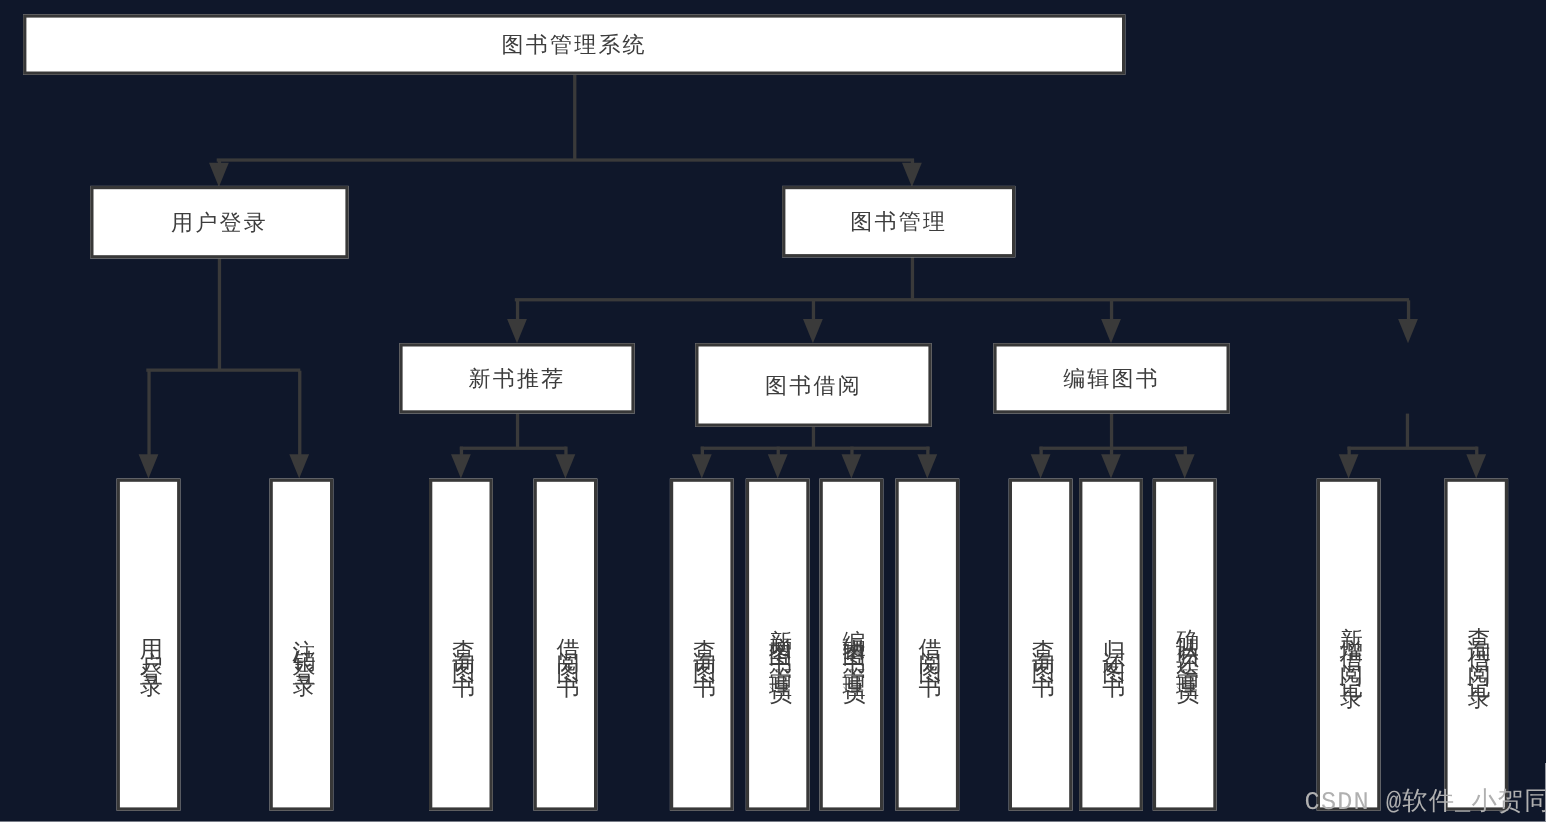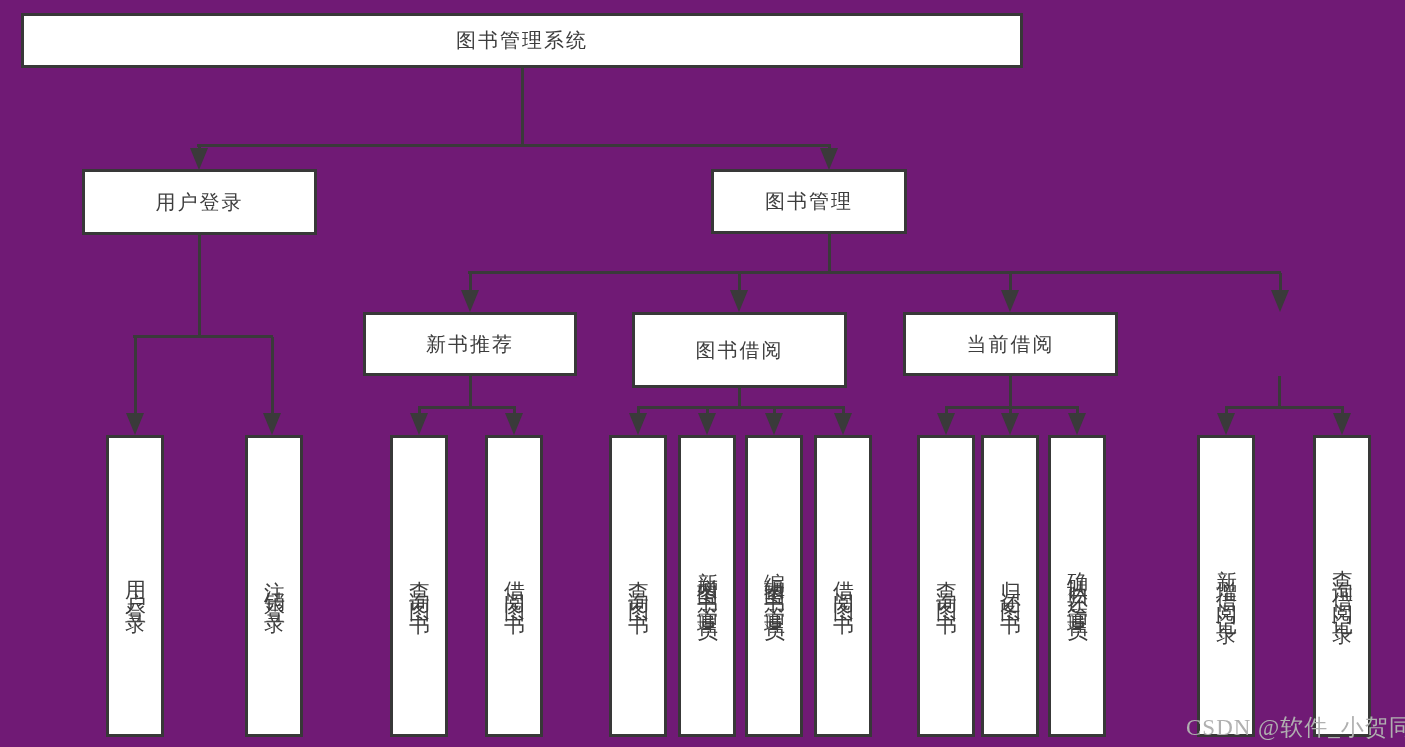--- a/index.html
+++ b/index.html
@@ -1,18 +1,18 @@
 <!DOCTYPE html>
 <html><head>
 <meta charset="utf-8">
 <style>
   html,body{margin:0;padding:0;background:#ffffff;}
   .canvas{
-    position:relative;width:1405px;height:747px;background:#701a75;overflow:hidden;
-    font-family:Liberation Serif, serif;color:#3a3a3a;
+    position:relative;width:1405px;height:747px;background:#0f172a;overflow:hidden;
+    font-family:Liberation Mono, monospace;color:#3a3a3a;
   }
   .box{
     position:absolute;box-sizing:border-box;border:3px solid #383838;background:#ffffff;
     display:flex;align-items:center;justify-content:center;z-index:2;
   }
   .hlabel{font-size:20px;letter-spacing:2px;color:#3d3d3d;}
   .vbox span{
     writing-mode:vertical-rl;text-orientation:mixed;font-size:21px;color:#3d3d3d;
     line-height:1;white-space:nowrap;
   }
@@ -40,21 +40,21 @@
   <div class="vline" style="left:521px;top:68px;height:78px;"></div>
   <div class="hline" style="left:197px;top:144px;width:634px;"></div>
   <div class="vline" style="left:198px;top:146px;height:5px;"></div>
   <div class="arrowhead" style="left:190px;top:148px;"></div>
   <div class="vline" style="left:828px;top:146px;height:5px;"></div>
   <div class="arrowhead" style="left:820px;top:148px;"></div>
 
   <div class="box" style="left:82px;top:169px;width:235px;height:66px;">
     <span class="hlabel">用户登录</span>
   </div>
-  <div class="box" style="left:711px;top:169px;width:196px;height:65px;">
+  <div class="box" style="left:711px;top:169px;width:212px;height:65px;">
     <span class="hlabel">图书管理</span>
   </div>
 
   <div class="vline" style="left:198px;top:235px;height:102px;"></div>
   <div class="hline" style="left:133px;top:335px;width:140px;"></div>
   <div class="vline" style="left:134px;top:337px;height:78px;"></div>
   <div class="arrowhead" style="left:126px;top:413px;"></div>
   <div class="vline" style="left:271px;top:337px;height:78px;"></div>
   <div class="arrowhead" style="left:263px;top:413px;"></div>
 
@@ -69,21 +69,21 @@
   <div class="vline" style="left:1279px;top:273px;height:20px;"></div>
   <div class="arrowhead" style="left:1271px;top:290px;"></div>
 
   <div class="box" style="left:363px;top:312px;width:214px;height:64px;align-items:center;">
     <span class="hlabel">新书推荐</span>
   </div>
   <div class="box" style="left:632px;top:312px;width:215px;height:76px;">
     <span class="hlabel">图书借阅</span>
   </div>
   <div class="box" style="left:903px;top:312px;width:215px;height:64px;">
-    <span class="hlabel">当前借阅</span>
+    <span class="hlabel">编辑图书</span>
   </div>
 
   <div class="vline" style="left:469px;top:376px;height:32px;"></div>
   <div class="hline" style="left:418px;top:406px;width:97px;"></div>
   <div class="vline" style="left:418px;top:406px;height:10px;"></div>
   <div class="arrowhead" style="left:410px;top:413px;"></div>
   <div class="vline" style="left:513px;top:406px;height:10px;"></div>
   <div class="arrowhead" style="left:505px;top:413px;"></div>
 
   <div class="vline" style="left:738px;top:376px;height:32px;"></div>

